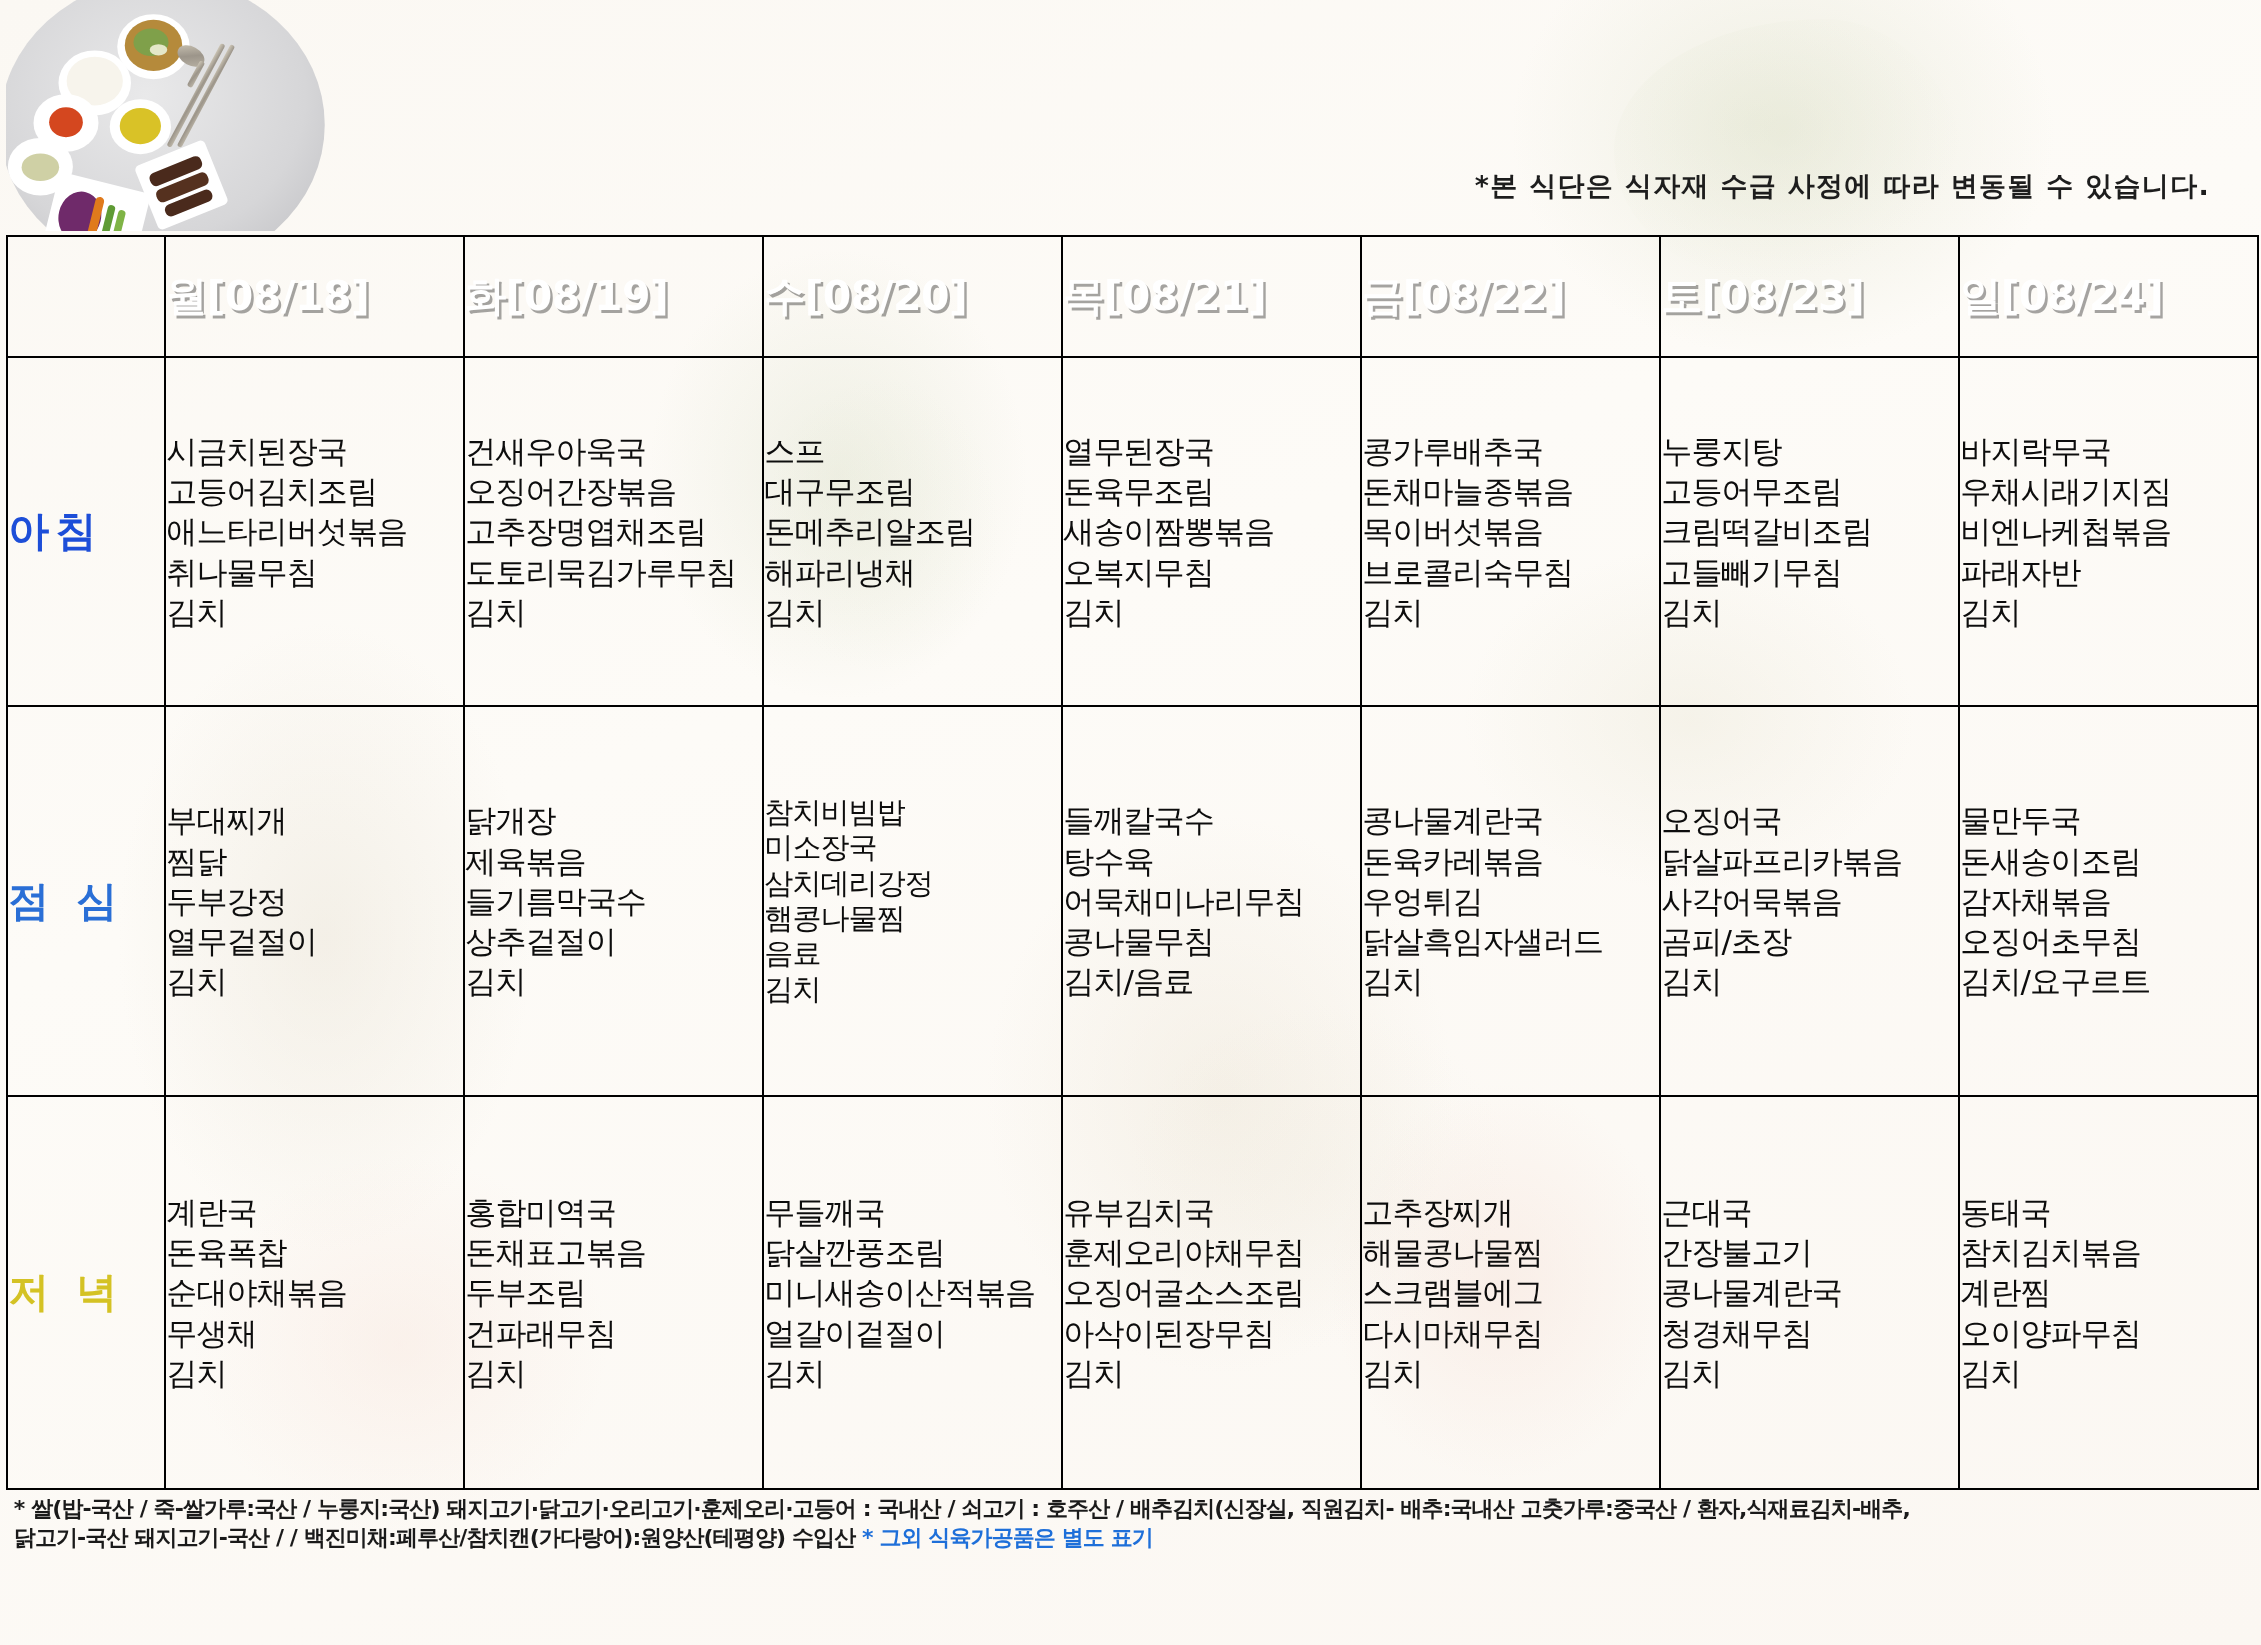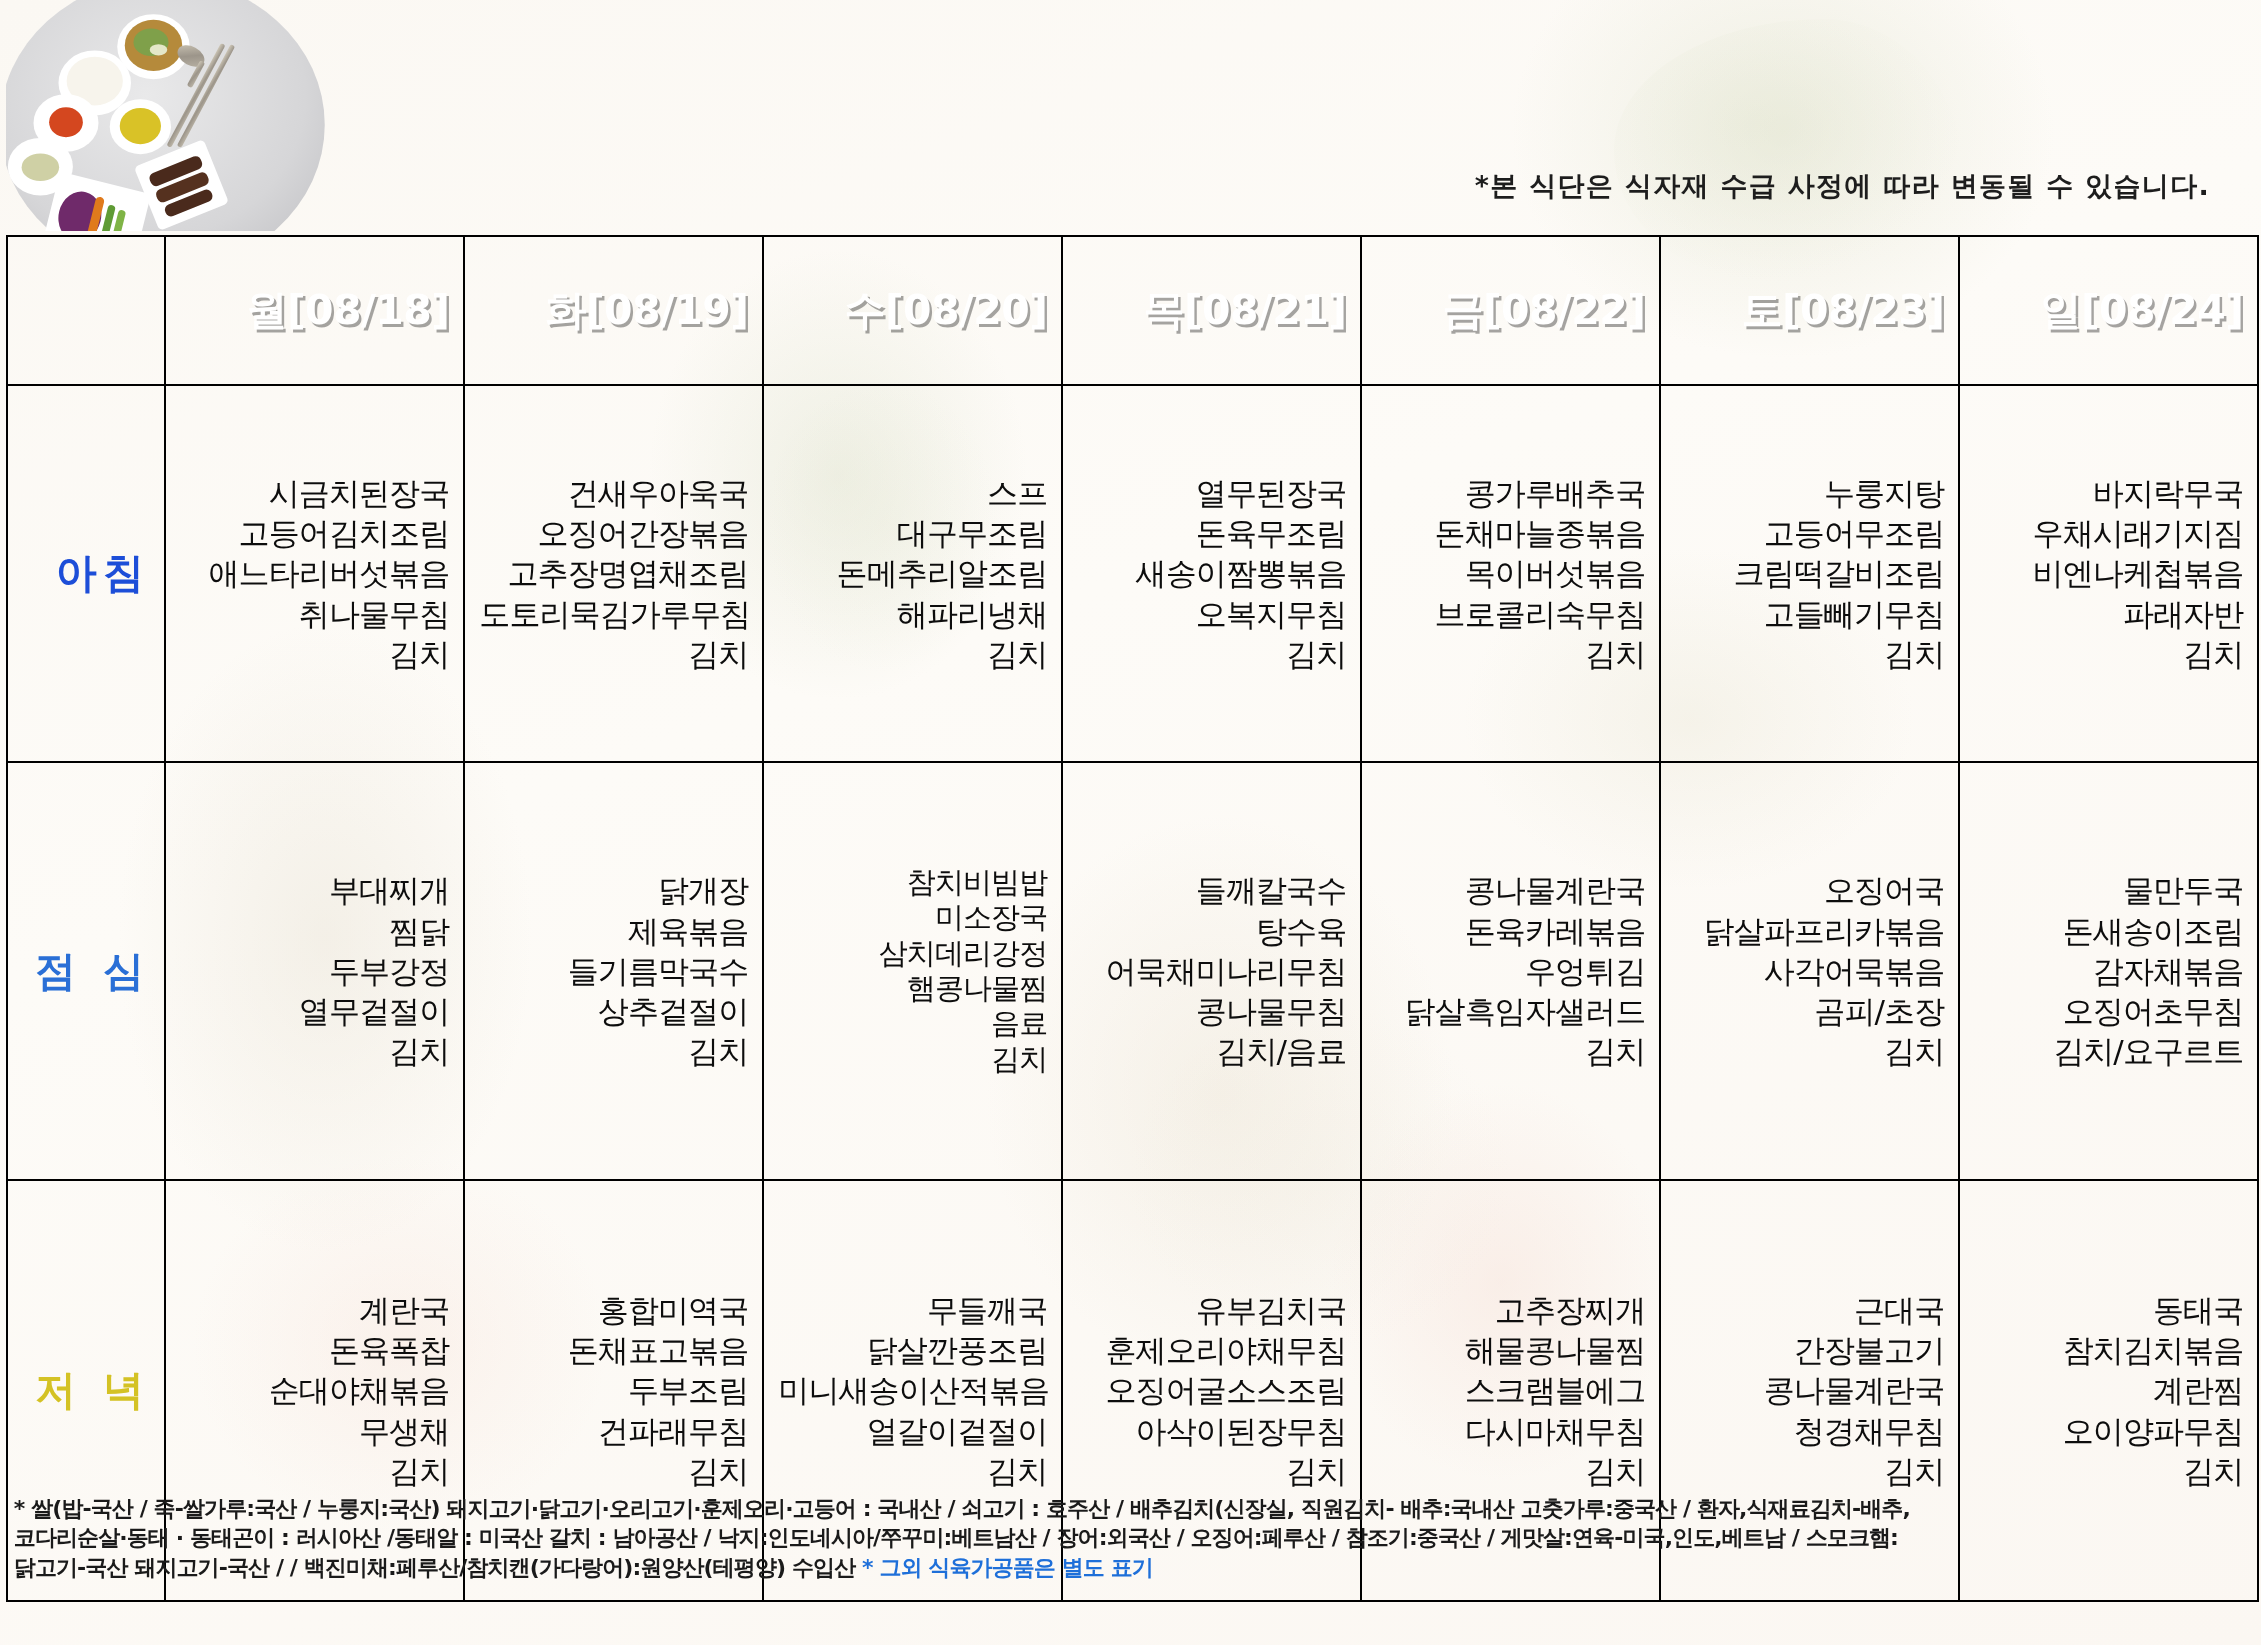--- a/index.html
+++ b/index.html
@@ -49,23 +49,23 @@
   
   table#menu{
     position:absolute;left:6.3px;top:235px;
     width:2249px;
     border-collapse:collapse;
     table-layout:fixed;
     background:transparent;
   }
   table#menu td,table#menu th{
     border:2.5px solid #000;
-    text-align:right;
+    text-align:left;
     vertical-align:middle;
-    padding:14px;
+    padding:0;
     background:transparent;
   }
   thead th{
     background:#6e0f12;
     color:#fff;
     height:119px;
     font-size:41px;font-weight:bold;
     letter-spacing:-0.6px;
     text-shadow:2.5px 2.5px 0 rgba(0,0,0,.35);
   }
@@ -353,16 +353,15 @@
           <span class="dish">계란찜</span>
           <span class="dish">오이양파무침</span>
           <span class="dish">김치</span>
         </td>
       </tr>
     </tbody>
 </table>
 
 <div id="footer">
   <span class="ln">* 쌀(밥-국산 / 죽-쌀가루:국산 / 누룽지:국산) 돼지고기·닭고기·오리고기·훈제오리·고등어 : 국내산  /   쇠고기 : 호주산 / 배추김치(신장실, 직원김치- 배추:국내산 고춧가루:중국산 / 환자,식재료김치-배추,</span>
-  <span class="ln">코다리순살·동태 · 동태곤이 : 러시아산 /동태알 : 미국산 갈치 :  남아공산 /  낙지:인도네시아/쭈꾸미:베트남산 / 장어:외국산 / 오징어:페루산 /  참조기:중국산 / 게맛살:연육-미국,인도,베트남 / 스모크햄:</span>
   <span class="ln"><span>닭고기-국산 돼지고기-국산 /  / 백진미채:페루산/참치캔(가다랑어):원양산(테평양) 수입산 </span><span class="blue">* 그외 식육가공품은 별도 표기</span></span>
 </div>
 
 
 </body></html>

